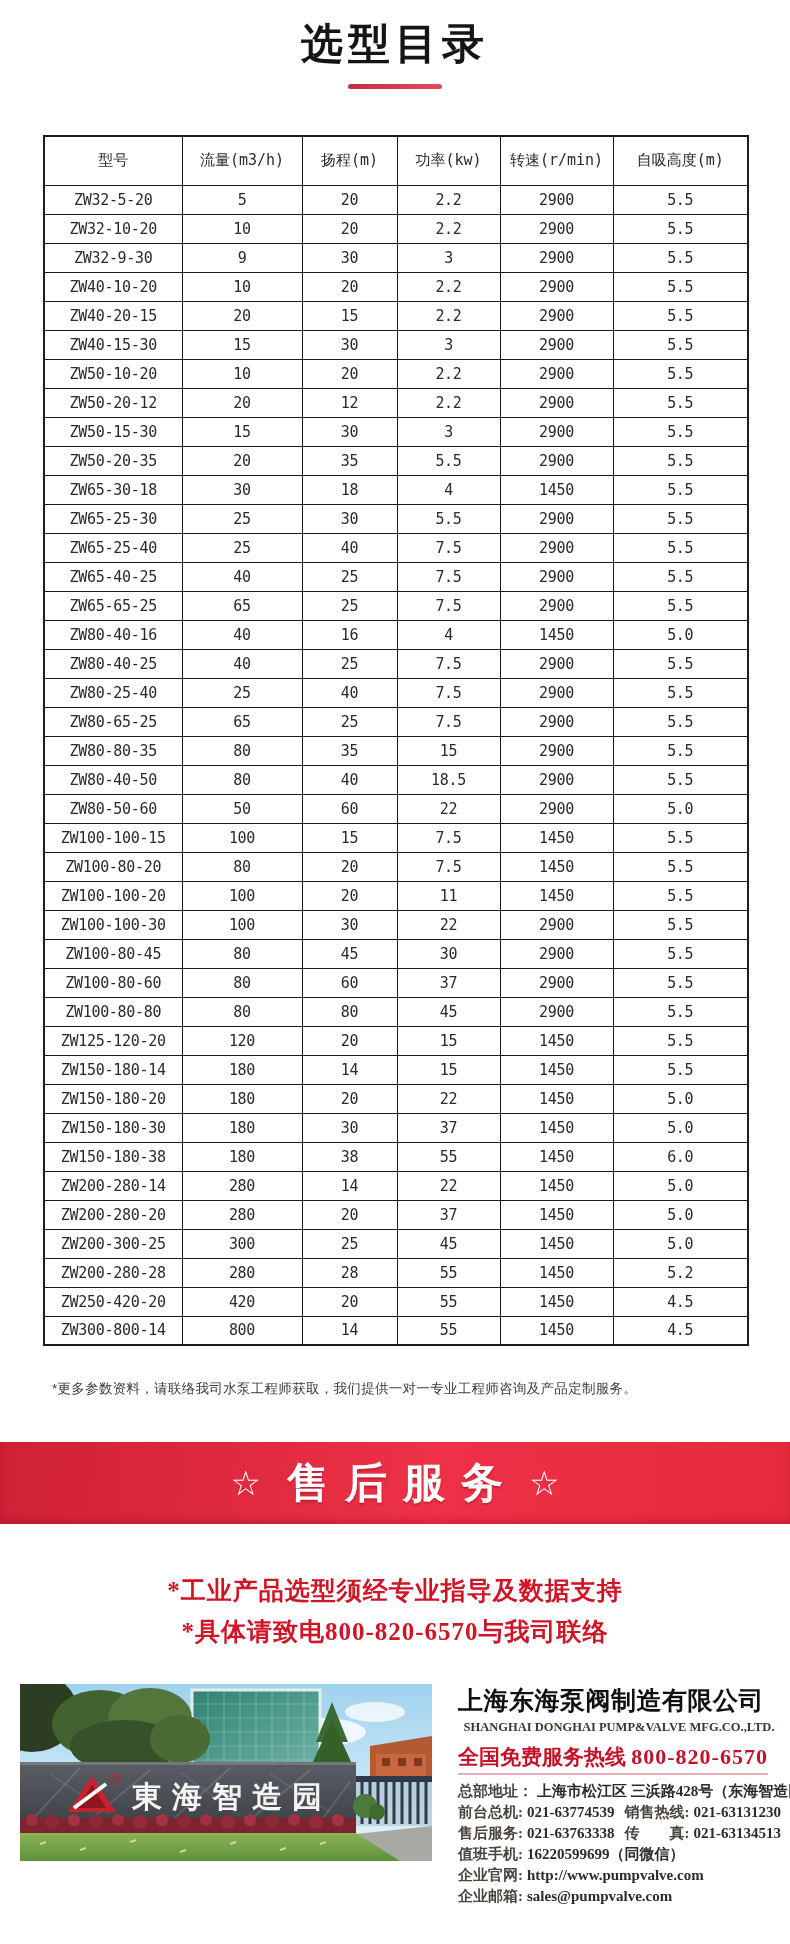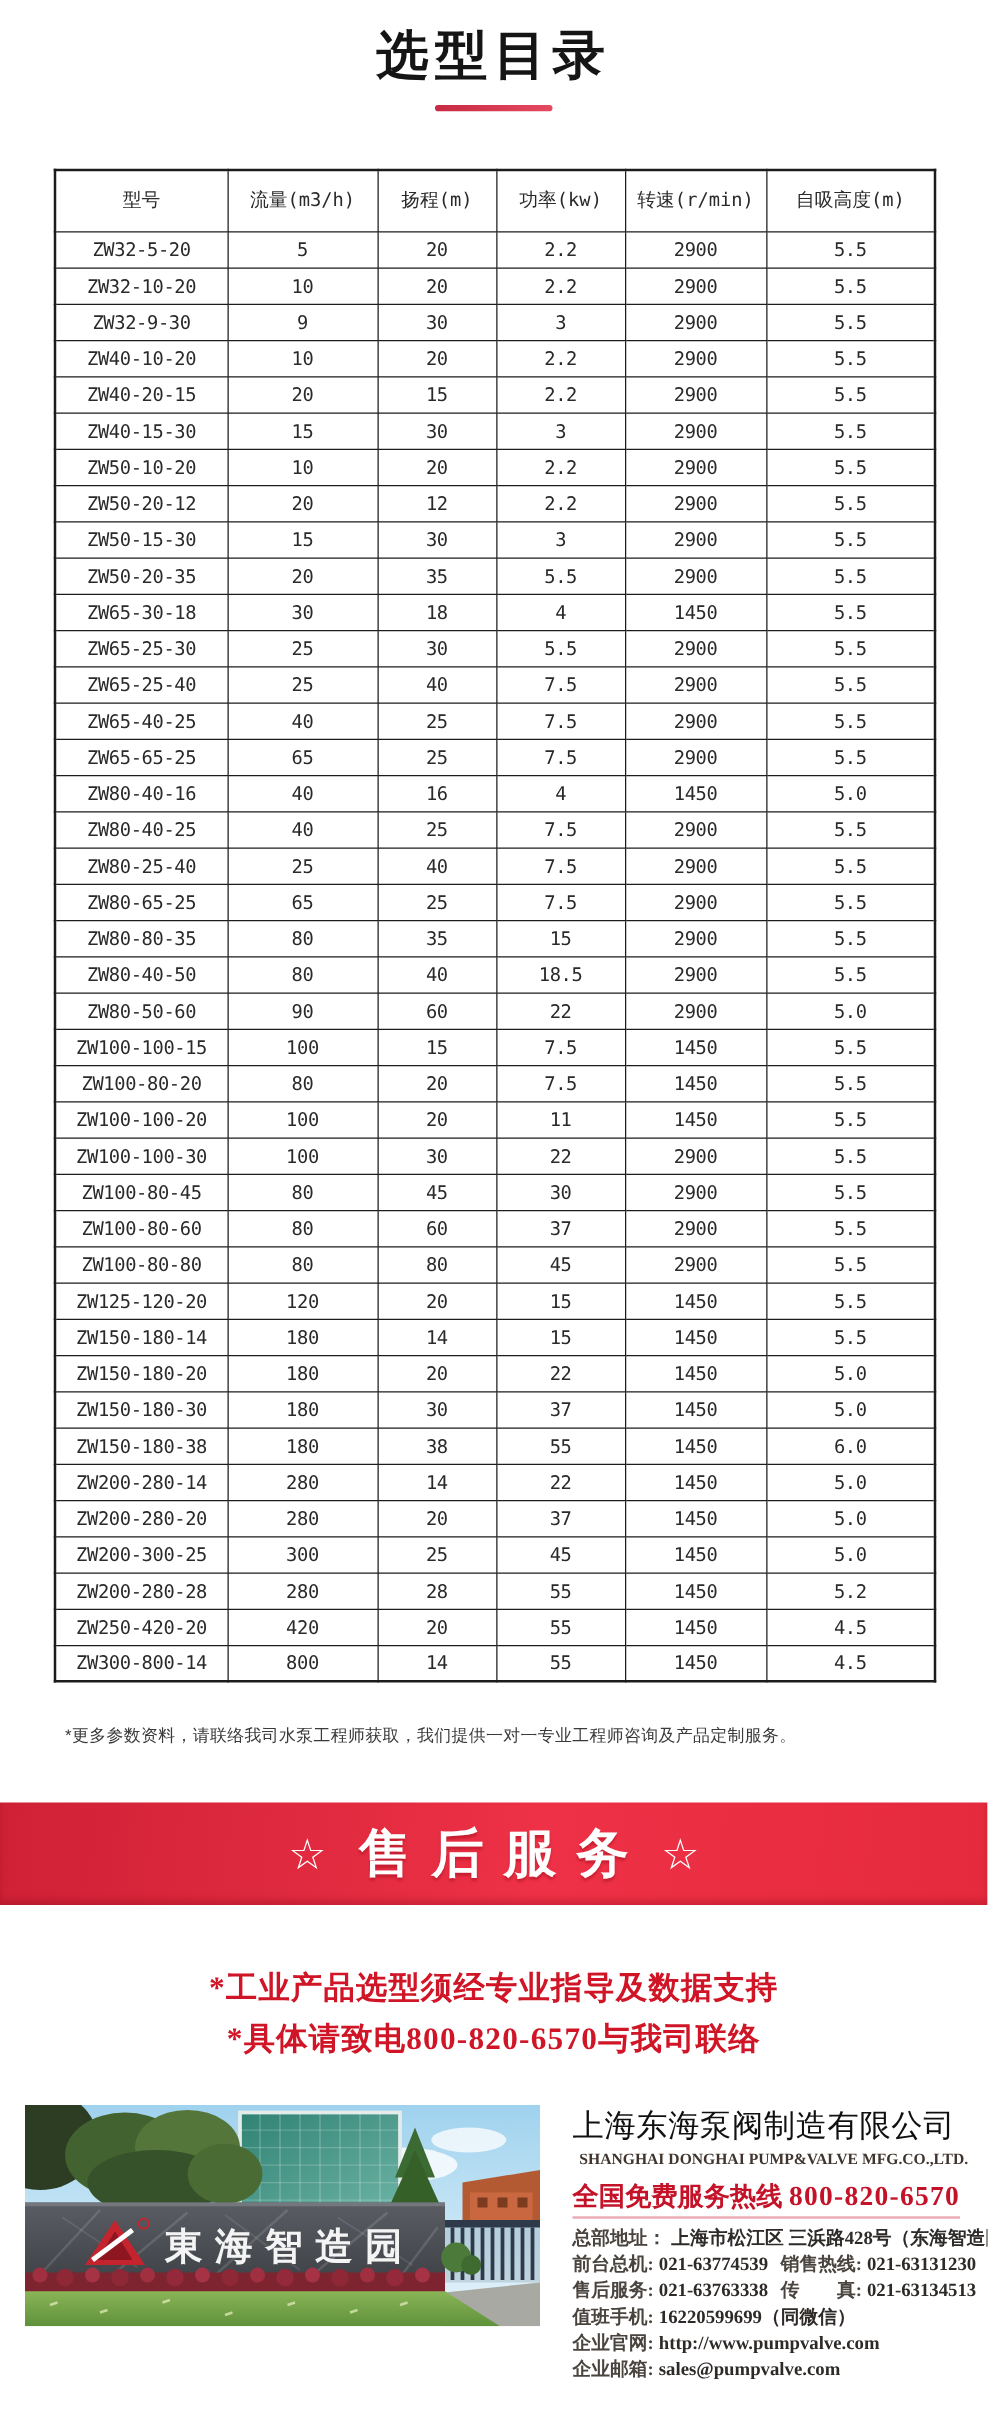--- a/index.html
+++ b/index.html
@@ -96,21 +96,21 @@
     margin-top:32px;
     padding:0 14px 0 20px;
     display:flex;
     align-items:flex-start;
   }
   .photo-box { width:412px; height:204px; flex:none; overflow:hidden; }
   .photo-box svg { display:block; }
 
   .company { margin-left:26px; width:322px; }
   .company-name {
-    font-size:25px; font-weight:normal; color:#101010;
+    font-size:25px; font-weight:bold; color:#101010;
     letter-spacing:0.5px; white-space:nowrap;
   }
   .company-name-en {
     margin-top:3px;
     font-family:"Liberation Serif", serif;
     font-weight:bold;
     font-size:12.5px;
     color:#40342e;
     white-space:nowrap;
     text-align:center;
@@ -328,21 +328,21 @@
         <tr>
           <td>ZW80-40-50</td>
           <td>80</td>
           <td>40</td>
           <td>18.5</td>
           <td>2900</td>
           <td>5.5</td>
         </tr>
         <tr>
           <td>ZW80-50-60</td>
-          <td>90</td>
+          <td>50</td>
           <td>60</td>
           <td>22</td>
           <td>2900</td>
           <td>5.0</td>
         </tr>
         <tr>
           <td>ZW100-100-15</td>
           <td>100</td>
           <td>15</td>
           <td>7.5</td>

